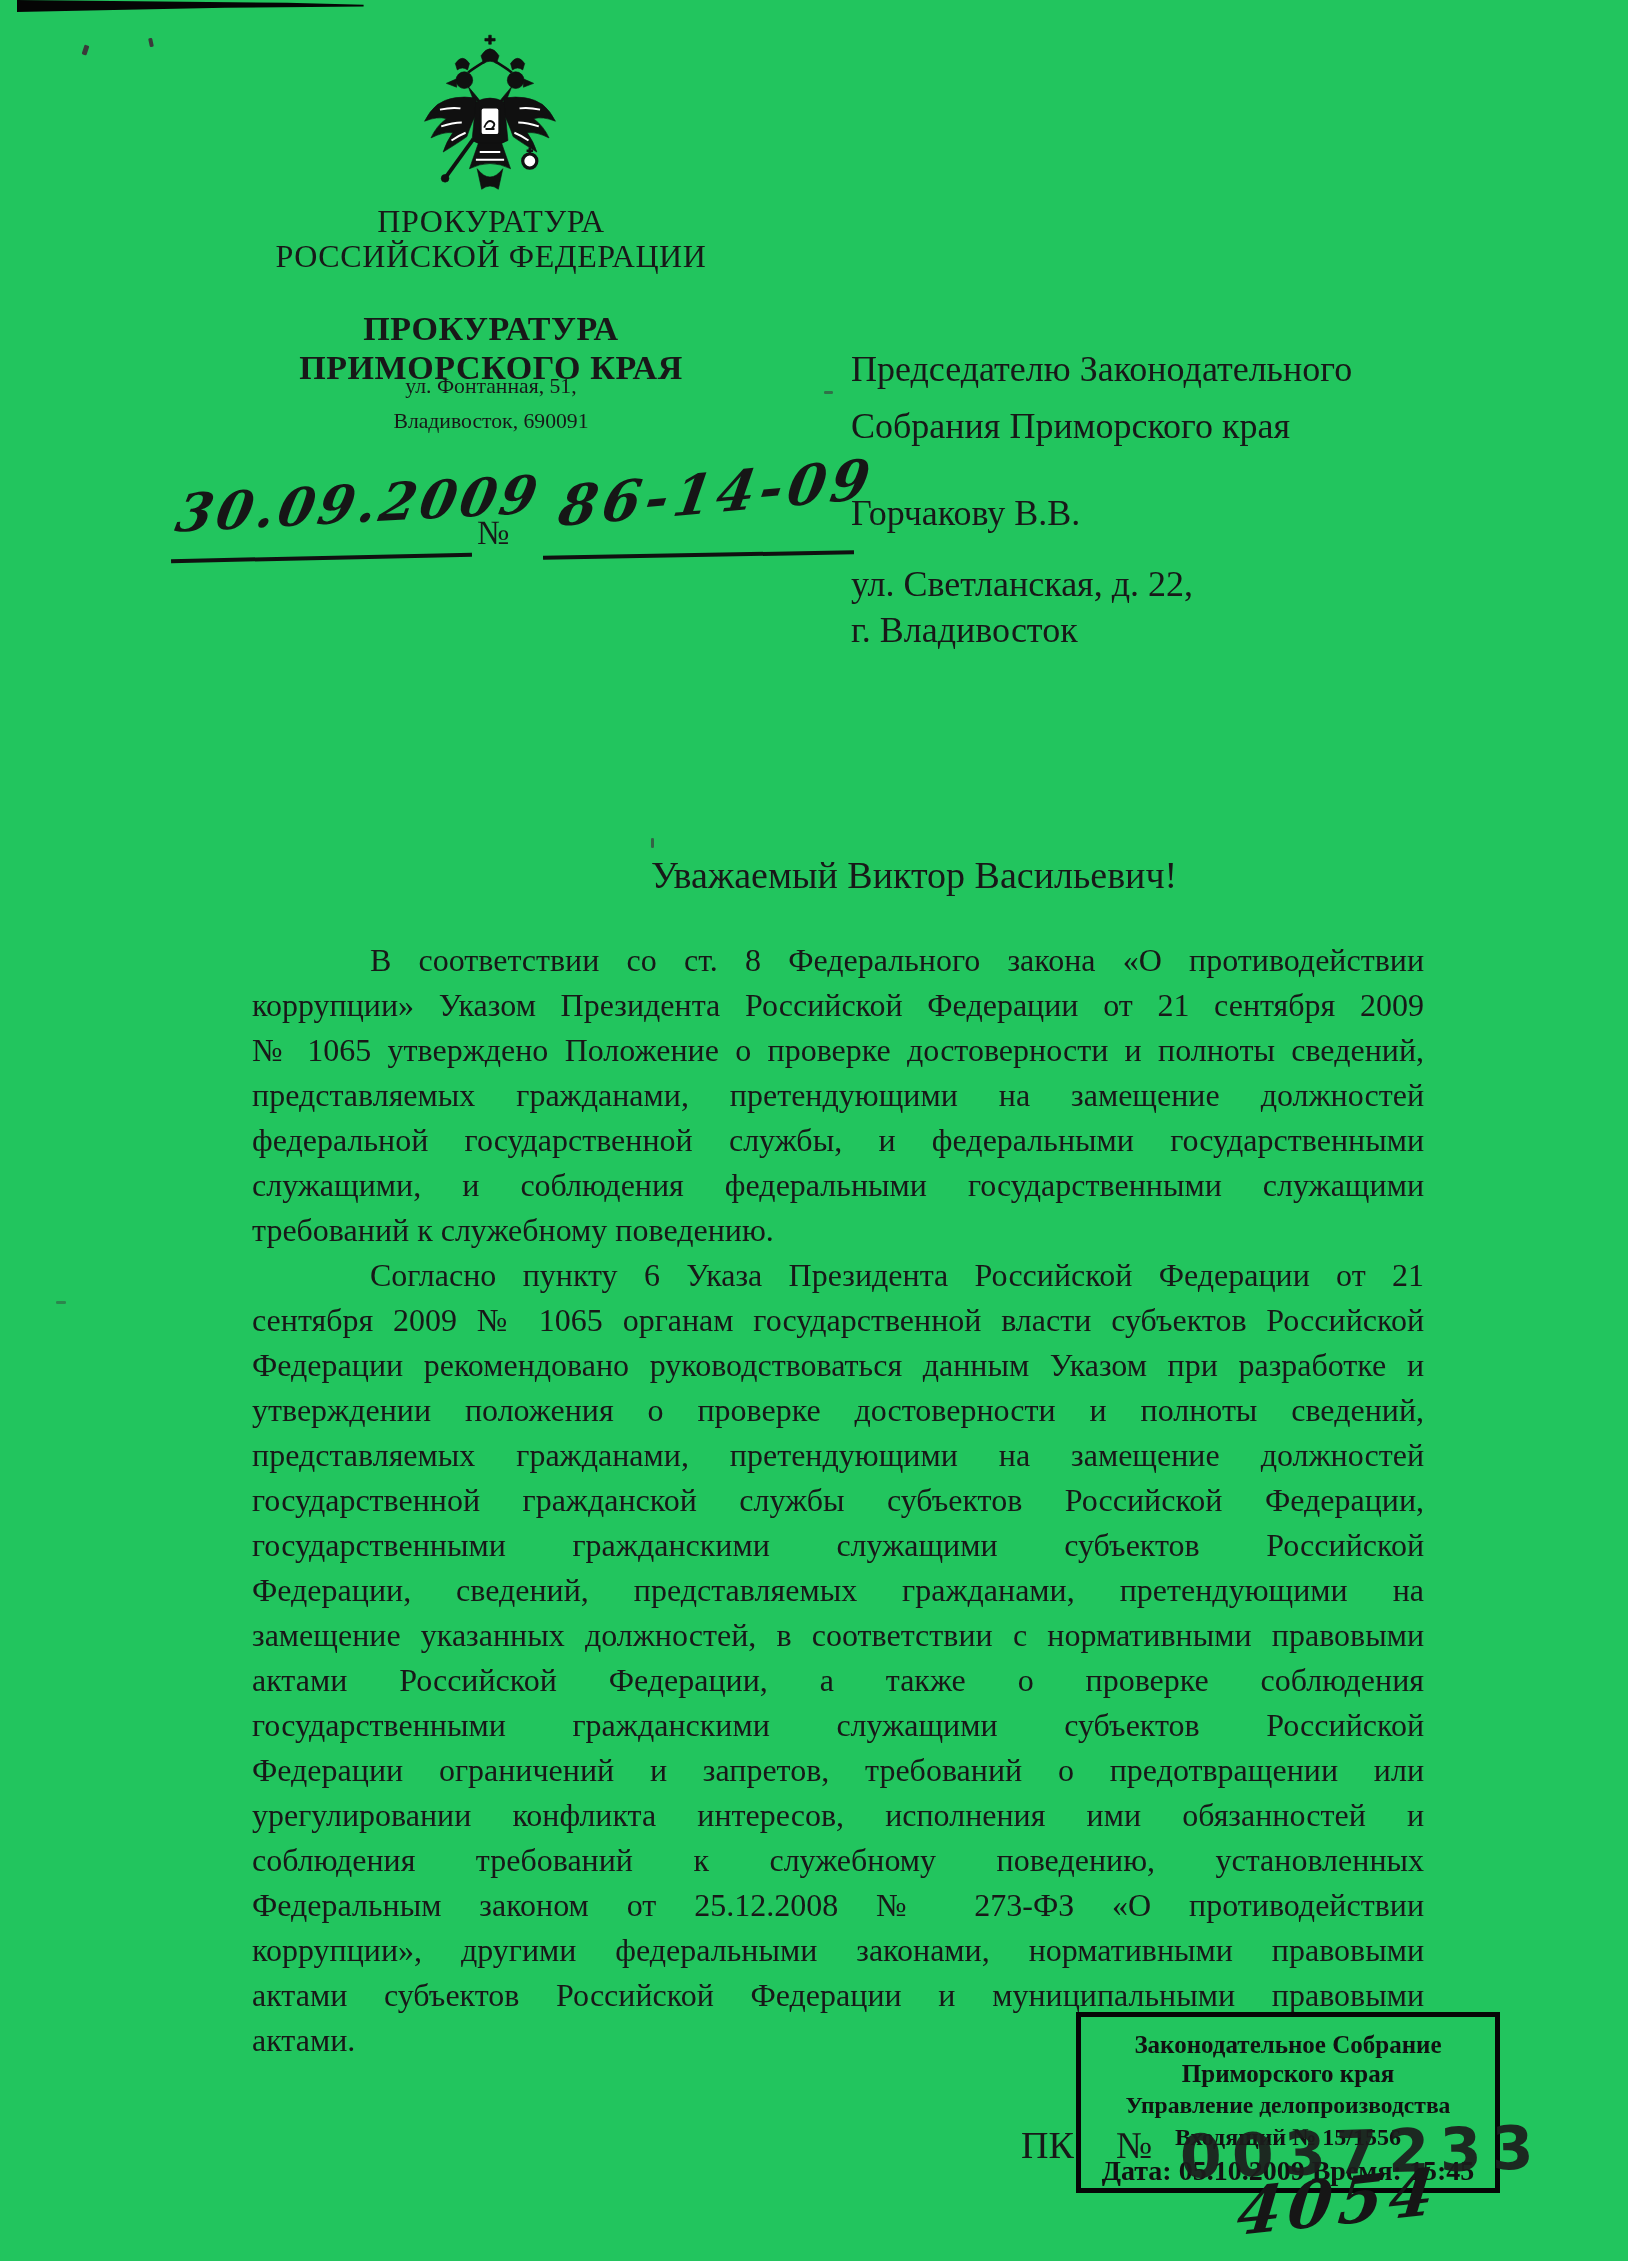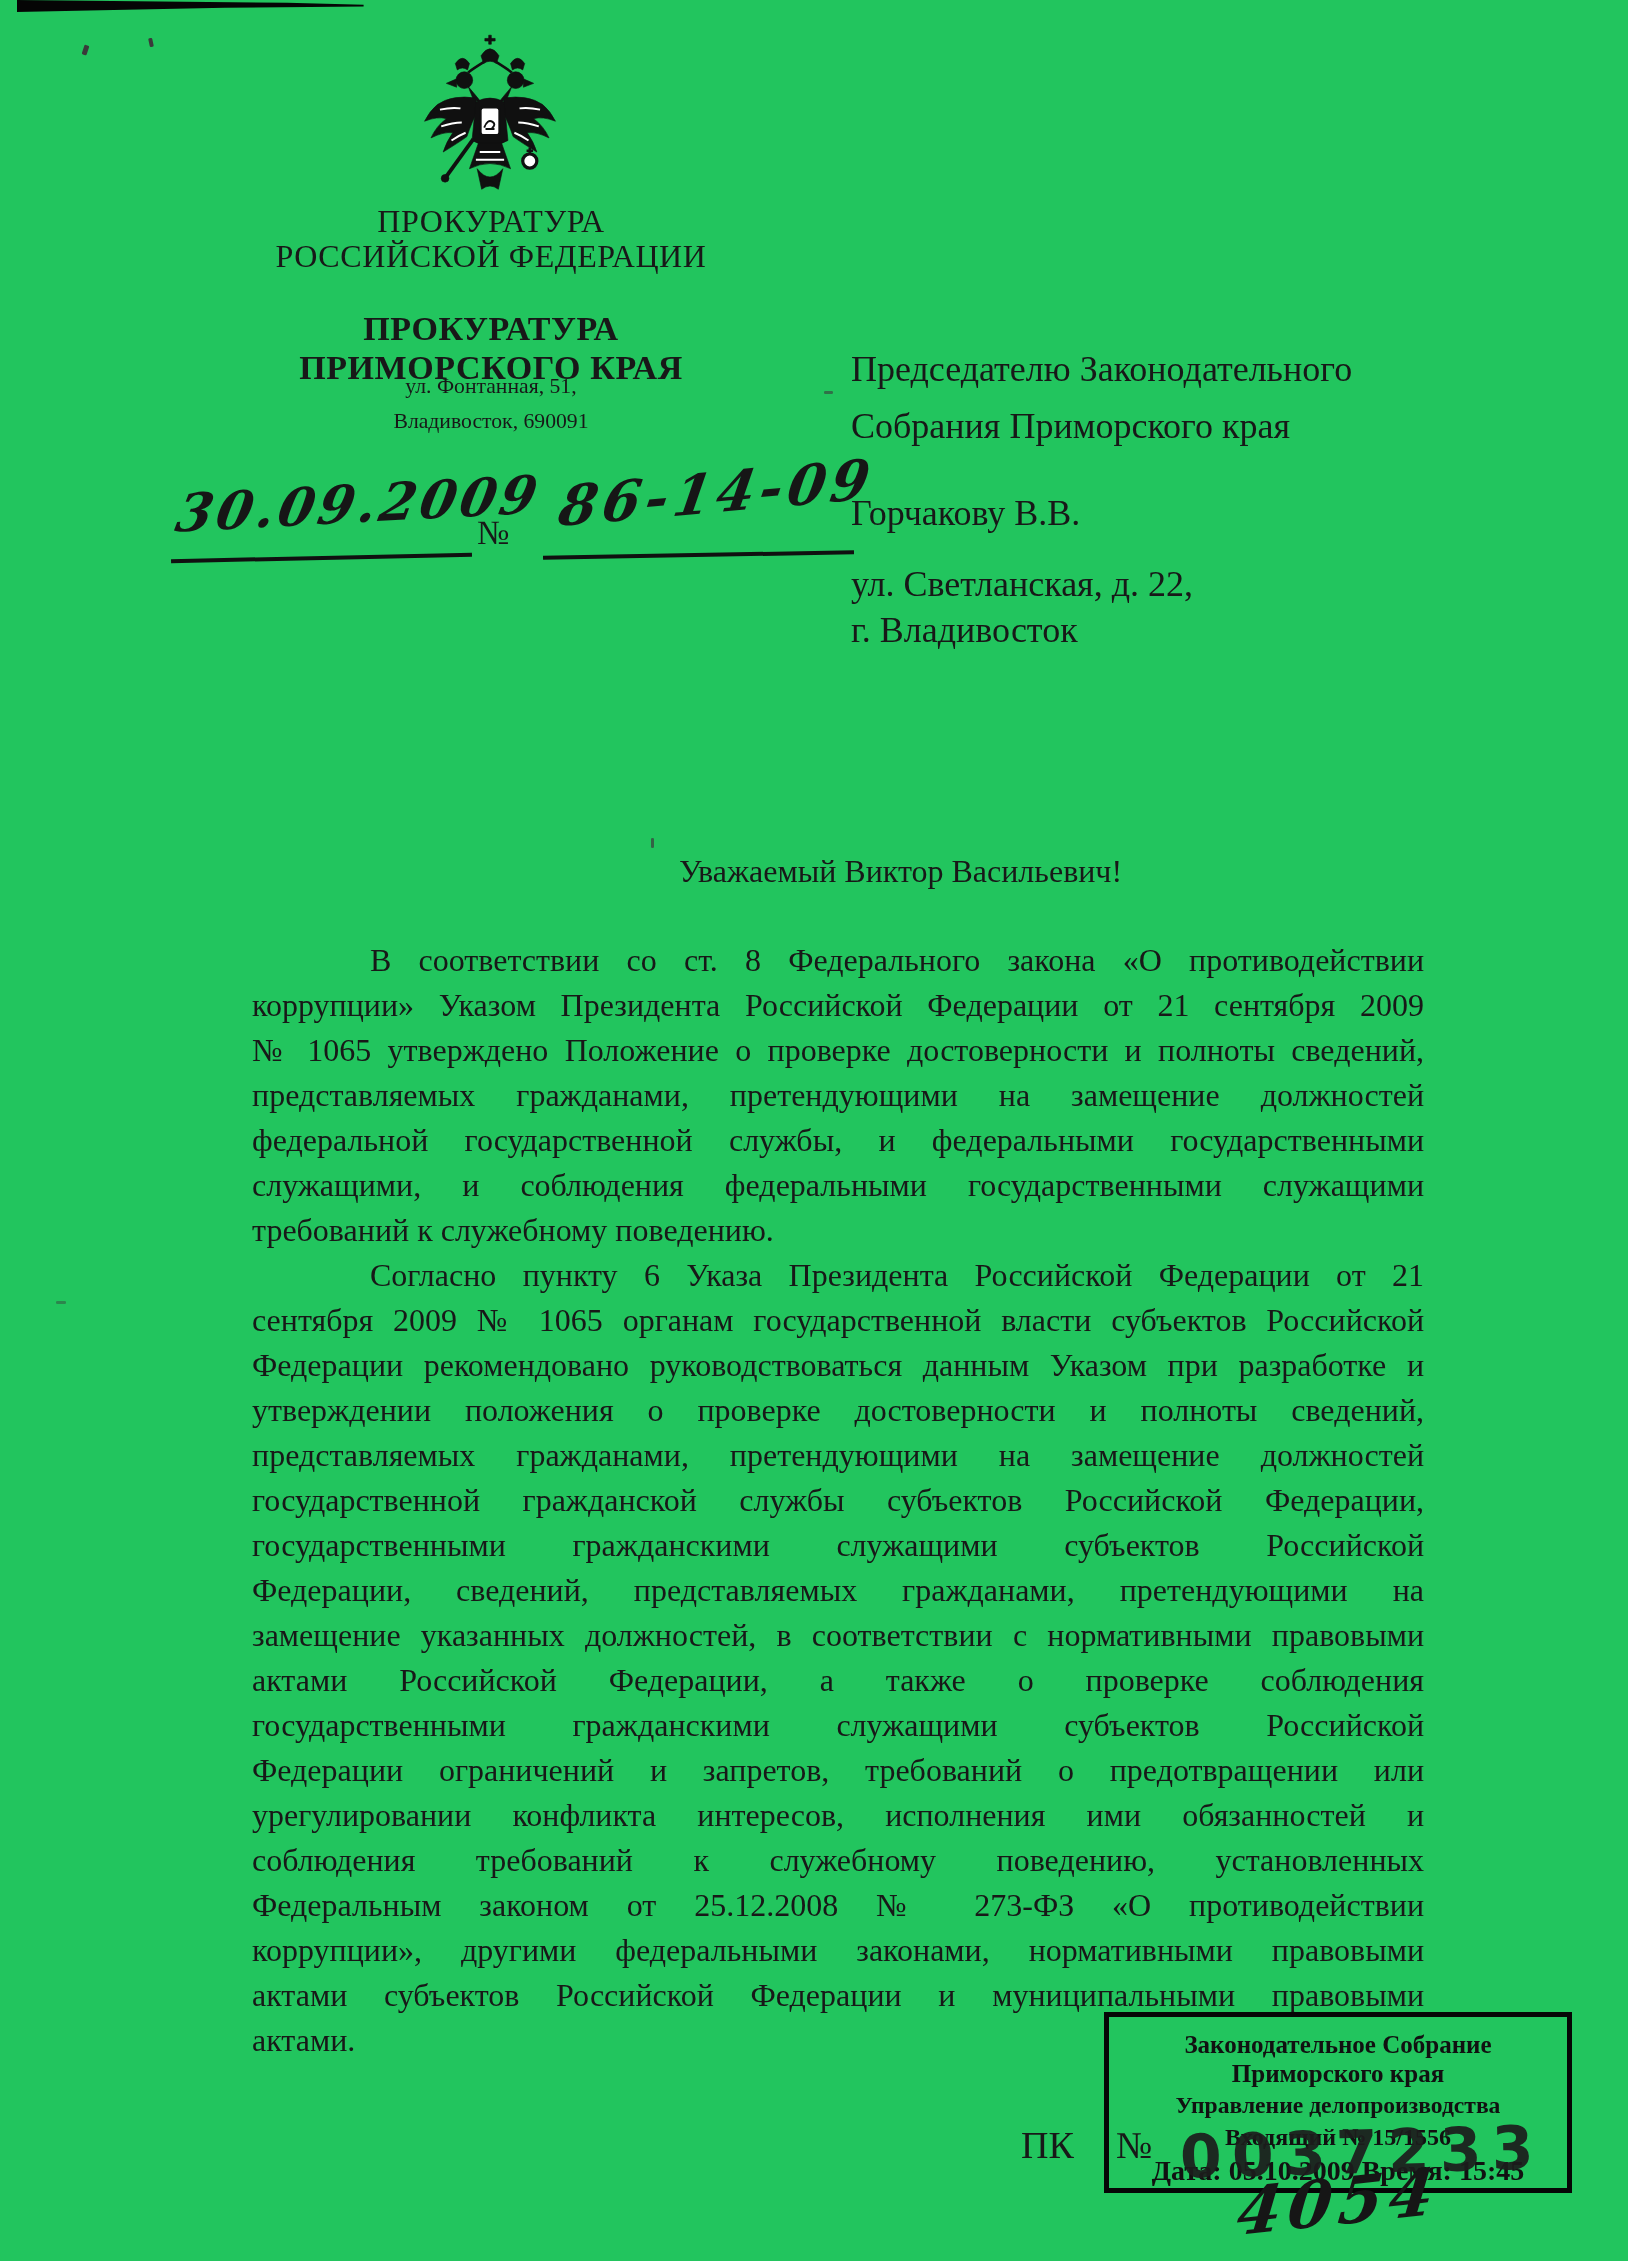--- a/index.html
+++ b/index.html
@@ -24,31 +24,31 @@
     font-family:"DejaVu Serif", serif;font-style:italic;font-weight:bold;
     color:#161616;white-space:nowrap;
   }
   .hw-date{left:177px;top:473px;font-size:52px;letter-spacing:3.8px;transform:rotate(-3deg) skewX(-14deg);}
   .hw-num{left:559px;top:460px;font-size:55px;letter-spacing:5.1px;transform:rotate(-5deg) skewX(-14deg);}
   .hw-underline{height:3.8px;background:#101010;}
   .no-sign{font-size:34px;}
   
   .adr{left:851px;font-size:36px;white-space:nowrap;}
   
-  .salutation{left:679px;top:853px;font-size:32px;white-space:nowrap;}
+  .salutation{left:651px;top:853px;font-size:38px;white-space:nowrap;}
   
   .body-col{left:252px;top:938px;width:1172px;font-size:32px;}
   .bl{height:45px;line-height:45px;text-align:justify;text-align-last:justify;}
   .bl.ind{text-indent:118px;}
   .bl.end{text-align:left;text-align-last:left;}
   
   .pk{font-size:38px;white-space:nowrap;}
   .stamp-box{
-    left:1104px;top:2012px;width:414px;height:171px;
-    border:5.7px solid #060606;z-index:1;padding-left:44px;
+    left:1076px;top:2012px;width:414px;height:171px;
+    border:5.7px solid #060606;z-index:1;
   }
   .st{position:absolute;left:0;width:100%;text-align:center;font-weight:bold;color:#111;white-space:nowrap;}
   .st1{top:14px;font-size:25px;}
   .st2{top:43px;font-size:25px;}
   .st3{top:75px;font-size:23.6px;}
   .st4{top:107px;font-size:24px;}
   .st5{top:138px;font-size:28px;}
   .stamp-number{
     left:1180px;top:2117px;z-index:2;
     font-family:"DejaVu Sans", sans-serif;font-weight:bold;font-size:60px;

